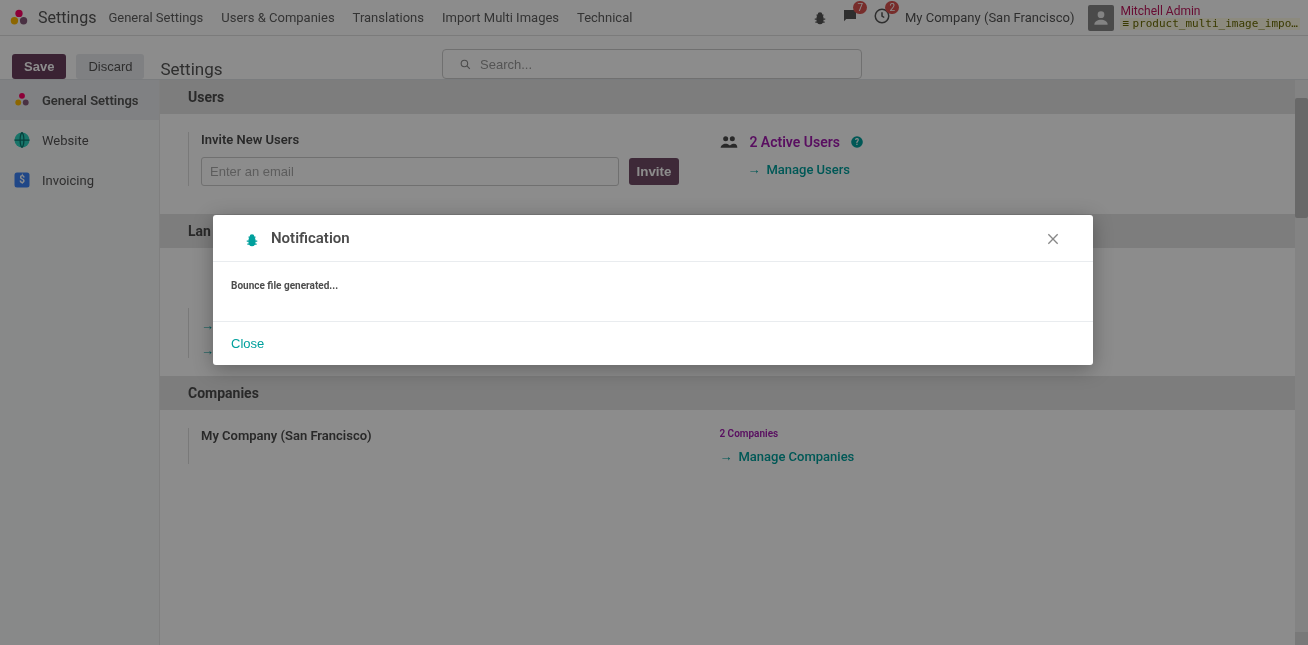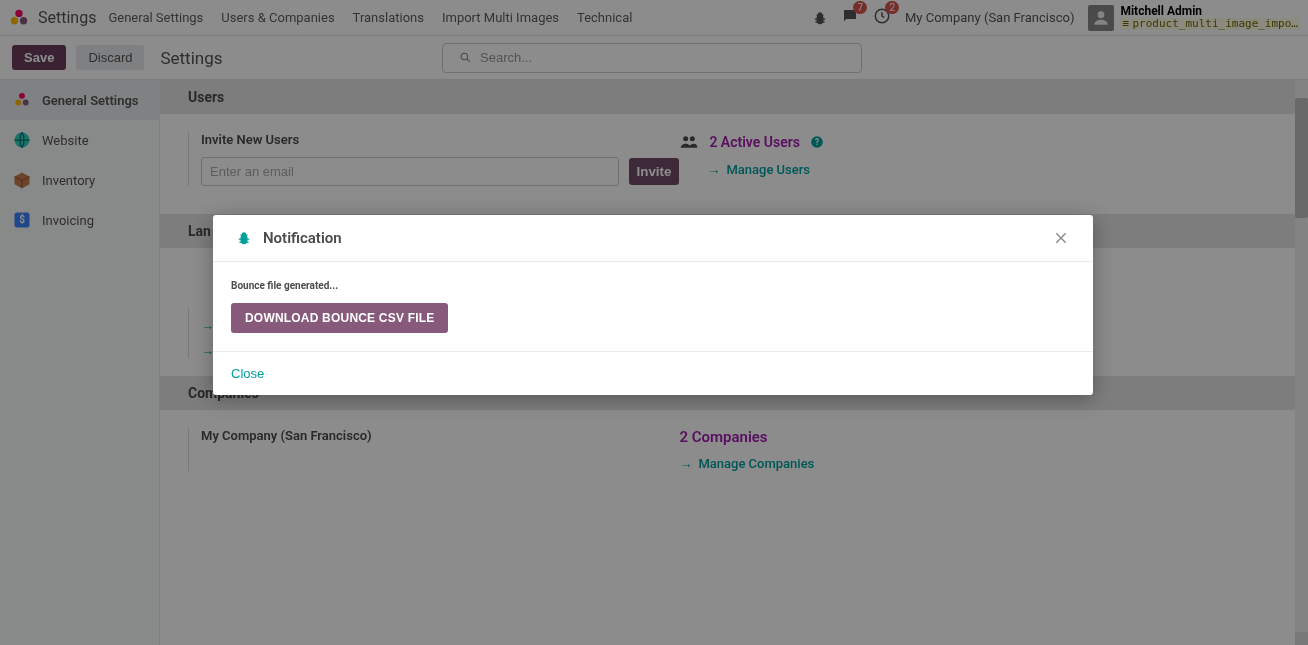--- a/index.html
+++ b/index.html
@@ -75,40 +75,40 @@
       cursor:pointer;
     }
     .avatar {
       width: 26px; height: 26px;
       background: #888;
       display: flex; align-items:center; justify-content:center;
       border-radius:2px;
     }
     .avatar svg { width: 20px; height: 20px; fill:#eee; }
     .user-text { display:flex; flex-direction:column; line-height:1.1; max-width:180px;}
-    .user-name { font-size: 12px; color: #000000; font-weight: bold; }
+    .user-name { font-size: 12px; color: #be185d; }
     .user-db {
       font-size: 11px;
       background: #fffbe6;
       color:#6b6b00;
       font-family: monospace;
       padding:0 2px;
       white-space: nowrap;
       overflow: hidden;
       text-overflow: ellipsis;
     }
     .db-ico { display:inline-block; width:10px; }
 
     
     .control-panel {
       height: 44px;
       background: #fff;
       border-bottom: 1px solid #dee2e6;
       display: flex;
-      align-items: center;
+      align-items: flex-end;
       padding: 0 12px;
       gap: 10px;
       position: relative;
     }
     .btn {
       border: none;
       padding: 5px 12px;
       border-radius: 3px;
       font-size: 13px;
       cursor: pointer;
@@ -172,20 +172,21 @@
       background: #e3e3e3;
       padding: 9px 28px;
       font-weight: 700;
       color: #4c4c4c;
       font-size: 14px;
     }
 
     .section-body {
       display: flex;
       padding: 18px 28px 28px 28px;
+      gap: 40px;
     }
     .col-left {
       border-left: 1px solid #ddd;
       padding-left: 12px;
       width: 45%;
     }
     .col-right {
       width: 50%;
     }
     .field-label {
@@ -234,22 +235,22 @@
       top: 215px;
       left: 213px;
       width: 880px;
       background: #fff;
       border-radius: 3px;
       z-index: 60;
       box-shadow: 0 4px 20px rgba(0,0,0,0.3);
     }
     .modal-header {
       display: flex;
-      align-items: center;
-      padding: 14px 24px;
+      align-items: flex-end;
+      padding: 14px 32px;
       border-bottom: 1px solid #e9ecef;
     }
     .modal-bug { width:14px; height:14px; fill:#00a09d; margin-right:12px;}
     .modal-title { font-size:15px; font-weight:600; flex:1; color:#4c4c4c;}
     .modal-close { width:16px; height:16px; cursor:pointer; fill:#888; }
     .modal-body { padding: 18px; }
     .modal-msg { font-weight:700; font-size:10px; color:#4c4c4c; margin-bottom:12px;}
     .btn-download {
       background:#875a7b;
       color:#fff;
@@ -370,29 +371,20 @@
         <svg viewBox="0 0 24 24" width="20" height="20">
             <circle cx="12" cy="12" r="9" fill="#2dd4bf"></circle>
             <path d="M3 12h18M12 3c3 3 3 15 0 18M12 3c-3 3-3 15 0 18" stroke="#0b766e" stroke-width="1.5" fill="none"></path>
           </svg>
       </span>
       <span>Website</span>
     </div>
     <div class="sidebar-item">
       <span class="side-ico">
         <svg viewBox="0 0 24 24" width="20" height="20">
-            <path d="M3 8l9-5 9 5v9l-9 5-9-5z" fill="#c77d4f"></path>
-            <path d="M3 8l9 5 9-5M12 13v9" stroke="#7b4a2e" stroke-width="1" fill="none"></path>
-          </svg>
-      </span>
-      <span>Inventory</span>
-    </div>
-    <div class="sidebar-item">
-      <span class="side-ico">
-        <svg viewBox="0 0 24 24" width="20" height="20">
             <rect x="3" y="3" width="18" height="18" rx="3" fill="#3b82f6"></rect>
             <text x="12" y="16" text-anchor="middle" fill="#fff" font-size="12" font-weight="bold">$</text>
           </svg>
       </span>
       <span>Invoicing</span>
     </div>
   </div>
 
   <div class="content">
 
@@ -438,21 +430,21 @@
         </div>
       </div>
     </div>
 
     <div class="section-header">Companies</div>
     <div class="section-body">
       <div class="col-left">
         <div class="field-label">My Company (San Francisco)</div>
       </div>
       <div class="col-right">
-        <div class="right-heading" style="font-size:15px;">2 Companies</div>
+        <div class="right-heading" style="font-size:10px;">2 Companies</div>
         <div class="link-row">
           <span class="link-arrow">→</span>
           <span>Manage Companies</span>
         </div>
       </div>
     </div>
 
     <div class="fake-scrollbar">
       <div class="fake-thumb"></div>
     </div>
@@ -466,18 +458,17 @@
     <svg class="modal-bug" viewBox="0 0 24 24">
         <path d="M12 2a4 4 0 014 4h2v2h-1.3A6 6 0 0118 12v1h3v2h-3v1a6 6 0 01-.3 2H20v2h-3a6 6 0 01-10 0H4v-2h2.3A6 6 0 016 16v-1H3v-2h3v-1a6 6 0 011.3-4H6V6h2a4 4 0 014-4z"></path>
       </svg>
     <span class="modal-title">Notification</span>
     <svg class="modal-close" viewBox="0 0 24 24">
         <path d="M5 5l14 14M19 5L5 19" stroke="#888" stroke-width="2"></path>
       </svg>
   </div>
   <div class="modal-body">
     <div class="modal-msg">Bounce file generated...</div>
-    <button class="btn-download">DOWNLOAD BOUNCE CSV FILE</button>
   </div>
   <div class="modal-footer">
     <button class="btn-close-link">Close</button>
   </div>
 </div>
 
 </body></html>

